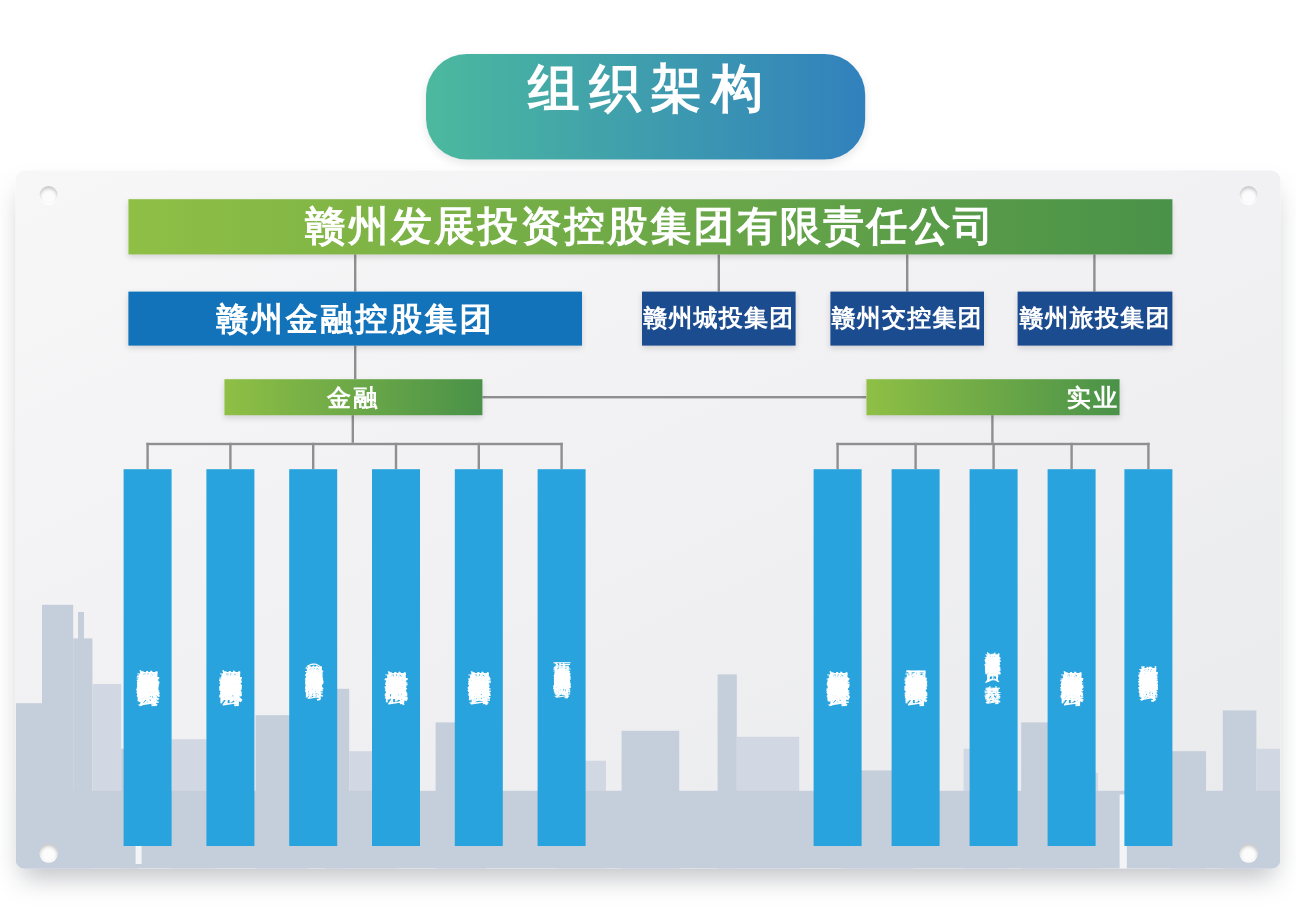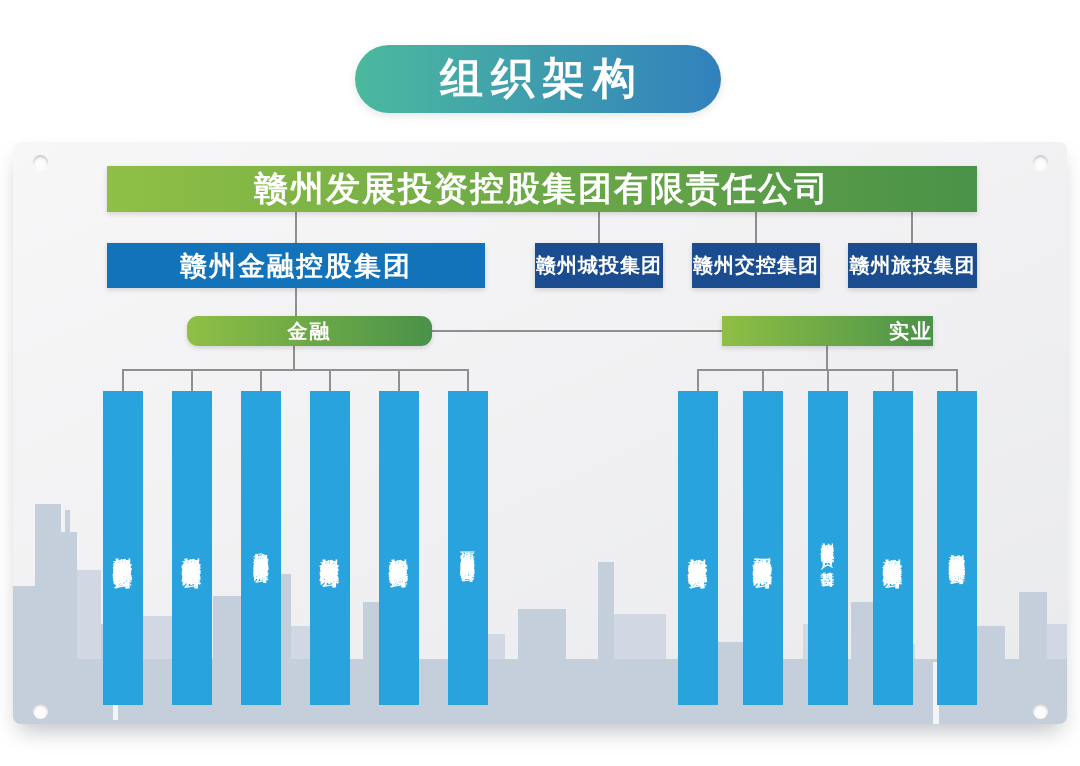--- a/index.html
+++ b/index.html
@@ -1,21 +1,21 @@
 <!DOCTYPE html>
 <html style="--banner-gradient-start: #4cb99e; --banner-gradient-end: #3181bd; --green-gradient-start: #8fbf45; --green-gradient-end: #4a9249; --primary-blue: #1273bb; --navy-blue: #1c4c90; --column-blue: #29a3dd; --skyline: #c5cedb; --skyline-light: #d2d8e3; --connector: #8f8f8f;"><head>
 <meta charset="utf-8">
 <style>
   html,body{margin:0;padding:0;background:#fff;}
   .stage{position:relative;width:1080px;height:766px;background:#ffffff;overflow:hidden;
          font-family:"Liberation Sans",sans-serif;}
   
-  .banner{position:absolute;left:355px;top:45px;width:366px;height:68px;border-radius:34px;
+  .banner{position:absolute;left:355px;top:45px;width:366px;height:88px;border-radius:34px;
           background:linear-gradient(90deg,var(--banner-gradient-start),var(--banner-gradient-end));
-          display:flex;align-items:center;justify-content:center;
+          display:flex;align-items:flex-start;justify-content:center;
           color:#fff;font-size:43px;font-weight:bold;letter-spacing:8px;text-indent:8px;
           box-shadow:0 3px 8px rgba(0,0,0,0.10);}
   
   .board{position:absolute;left:13px;top:142px;width:1054px;height:582px;border-radius:8px;
          background:linear-gradient(155deg,#f7f7f8 0%,#f0f0f2 55%,#e9eaec 100%);
          box-shadow:0 12px 22px -6px rgba(90,95,105,0.40);overflow:hidden;}
   .hole{position:absolute;width:15px;height:15px;border-radius:50%;background:#fcfcfd;
         box-shadow:inset 0 2px 3px rgba(0,0,0,0.22),0 1px 0 rgba(255,255,255,0.9);}
   
   .skyline{position:absolute;left:0;top:332px;width:1054px;height:250px;}
@@ -118,21 +118,21 @@
     <div class="nodebox box-main">
       <span>赣州金融控股集团</span>
     </div>
     <div class="nodebox box-navy" style="left:835px;width:129px;">
       <span>赣州旅投集团</span>
     </div>
     <div class="nodebox box-navy" style="left:679px;">
       <span>赣州交控集团</span>
     </div>
 
-    <div class="nodebox branch-bar" style="left:174px;width:245px;border-radius:11px;">
+    <div class="nodebox branch-bar" style="left:174px;width:215px;">
       <span>金融</span>
     </div>
     <div class="nodebox branch-bar" style="left:709px;width:211px;justify-content:flex-end;">
       <span>实业</span>
     </div>
 
     <div class="col" style="left:90px;">
       <span class="col-label" style="font-size: 20px;">赣州发展融资租赁有限责任公司</span>
     </div>
     <div class="col" style="left:159px;">

